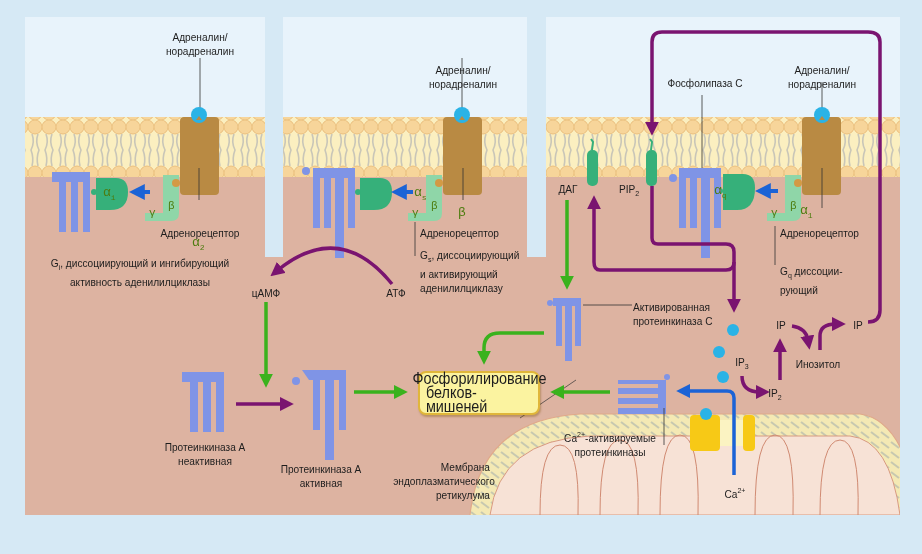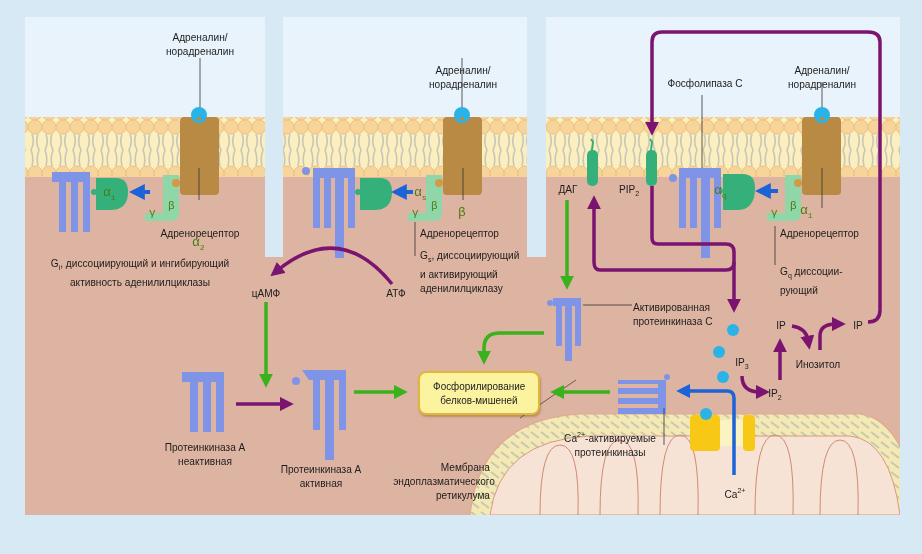--- a/index.html
+++ b/index.html
@@ -2,21 +2,21 @@
 <html><head>
 <meta charset="utf-8">
 <style>
   html,body{margin:0;padding:0;}
   body{width:922px;height:554px;background:#d6e9f5;position:relative;overflow:hidden;font-family:"Liberation Sans",sans-serif;}
   #stage{position:absolute;left:0;top:0;width:922px;height:554px;}
   .lbl{position:absolute;font-family:"Liberation Sans",sans-serif;font-size:11.5px;color:#1d1d1d;line-height:14px;text-align:center;white-space:nowrap;transform:scaleX(0.88);transform-origin:center top;}
   .lbl.l{text-align:left;transform-origin:left top;}
   .lbl.r{text-align:right;transform-origin:right top;}
   .greek{position:absolute;font-family:Liberation Mono, monospace;font-size:13px;color:#4d7c0f;white-space:nowrap;}
-  .phos{position:absolute;left:418px;top:371px;width:118px;height:40px;background:#fbf3a0;border:2px solid #e0b63a;border-radius:8px;box-shadow:1px 2px 2px rgba(120,80,0,.35);display:flex;flex-direction:column;align-items:center;justify-content:center;font-size:11px;line-height:14px;color:#1d1d1d;}
+  .phos{position:absolute;left:418px;top:371px;width:118px;height:40px;background:#fbf3a0;border:2px solid #e0b63a;border-radius:8px;box-shadow:1px 2px 2px rgba(120,80,0,.35);display:flex;flex-direction:column;align-items:center;justify-content:center;font-size:16px;line-height:14px;color:#1d1d1d;}
   .phos span{display:block;transform:scaleX(0.9);}
   sub,sup{font-size:8px;}
 </style>
 </head>
 <body>
 
 <svg id="stage" width="922" height="554" viewBox="0 0 922 554" xmlns="http://www.w3.org/2000/svg">
   <defs>
     <pattern id="lipid" x="0" y="0" width="14" height="60" patternUnits="userSpaceOnUse">
       <rect width="14" height="60" fill="#fbefc0"></rect>

